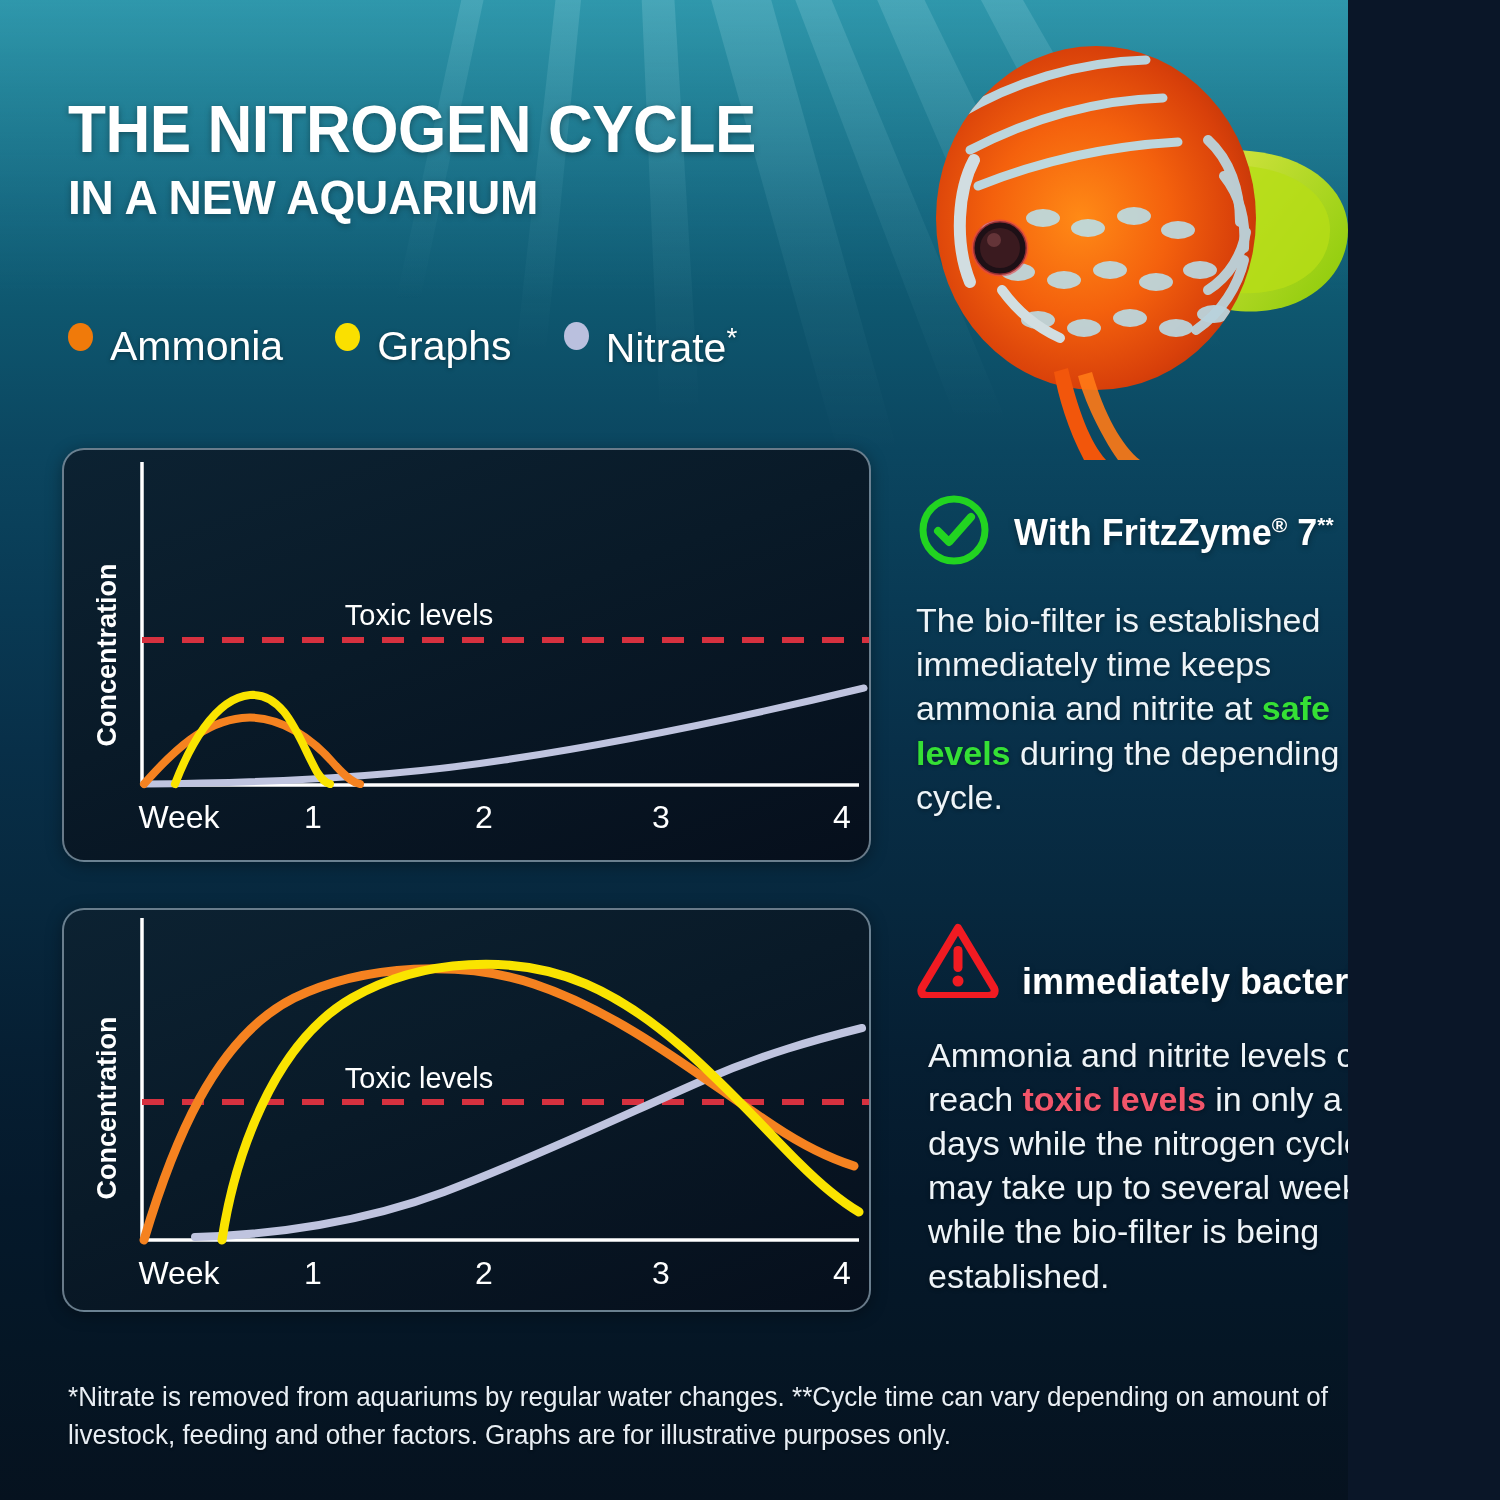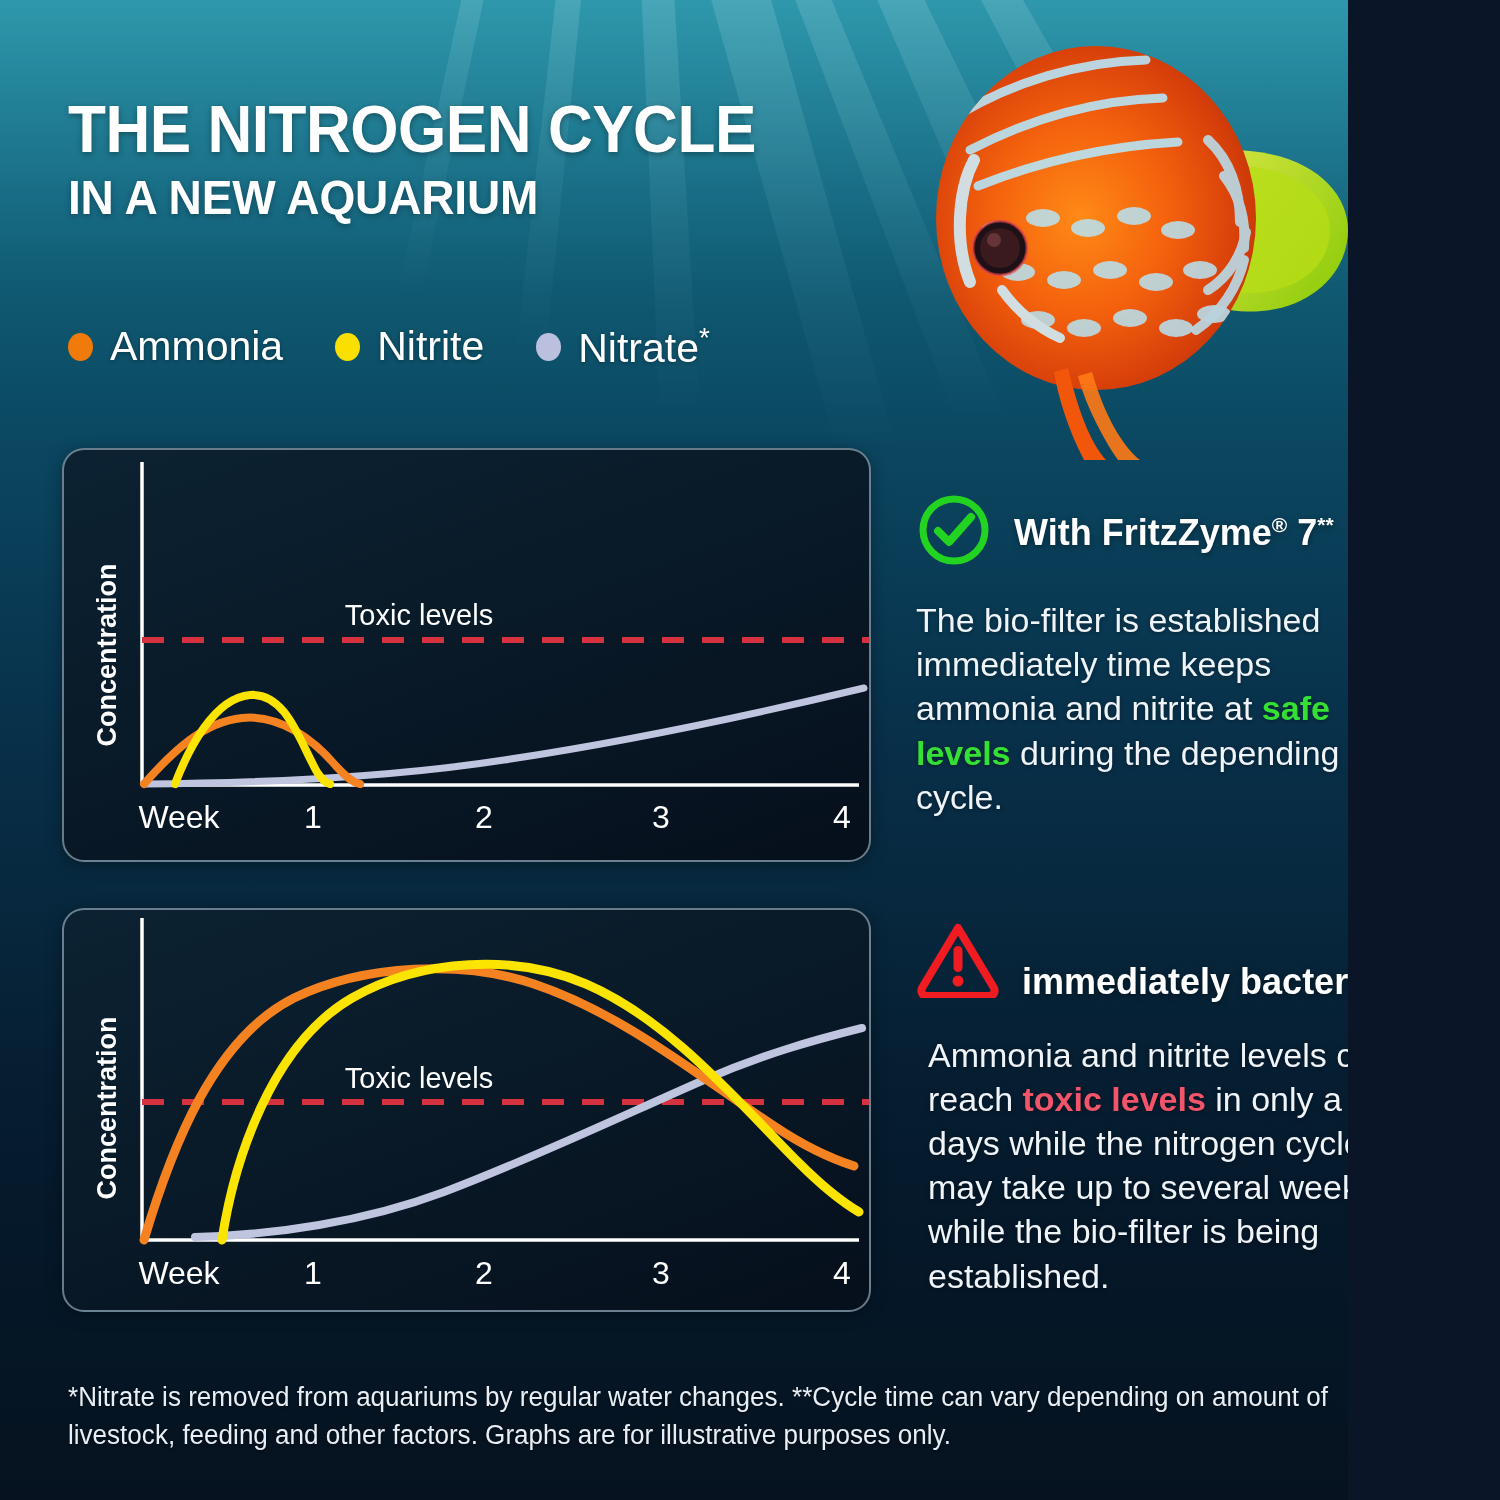--- a/index.html
+++ b/index.html
@@ -79,21 +79,20 @@
   .legend {
     position: absolute;
     left: 68px;
     top: 322px;
     display: flex;
     align-items: center;
     gap: 0px;
   }
   .leg-item {
     display: flex;
-    align-items: center;
     margin-right: 52px;
   }
   .leg-dot {
     width: 25px;
     height: 28px;
     border-radius: 50%;
     margin-right: 17px;
     flex: 0 0 auto;
   }
   .leg-label {
@@ -263,21 +262,21 @@
     <div class="title-2">IN A NEW AQUARIUM</div>
   </div>
 
   <div class="legend">
     <div class="leg-item">
       <span class="leg-dot" style="background:#F07A0A"></span>
       <span class="leg-label">Ammonia</span>
     </div>
     <div class="leg-item">
       <span class="leg-dot" style="background:#FAE000"></span>
-      <span class="leg-label">Nitrite</span>
+      <span class="leg-label">Graphs</span>
     </div>
     <div class="leg-item">
       <span class="leg-dot" style="background:#BAC0DE"></span>
       <span class="leg-label"><span>Nitrate</span><span class="star">*</span></span>
     </div>
   </div>
 
   <div class="card" id="card1">
     <svg width="805" height="410" viewBox="0 0 805 410">
 

